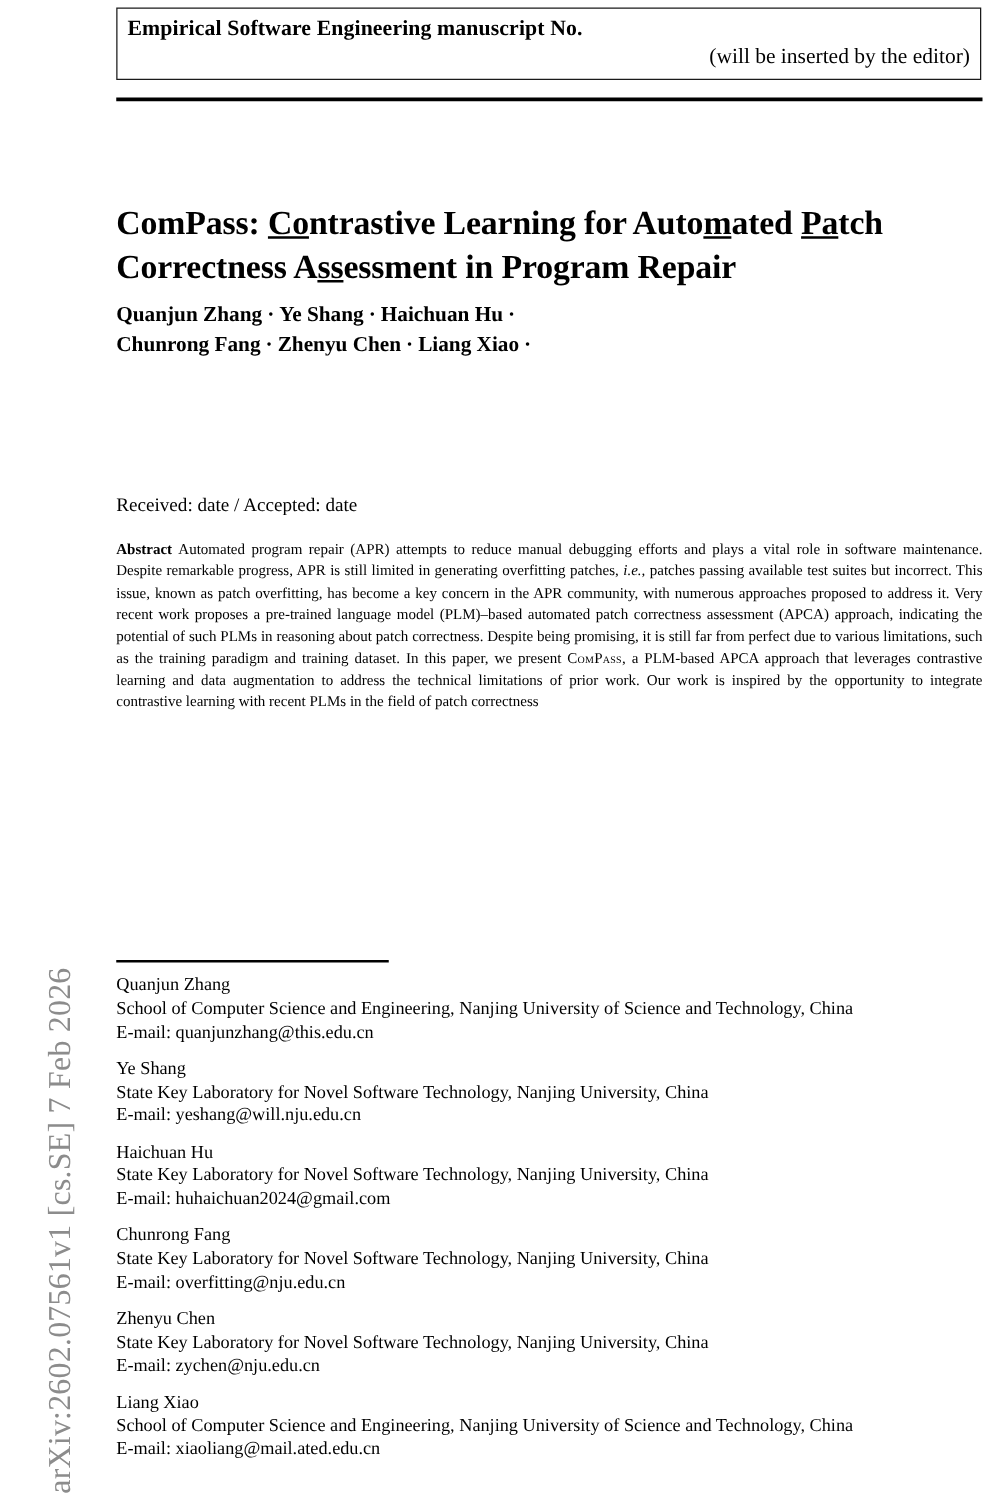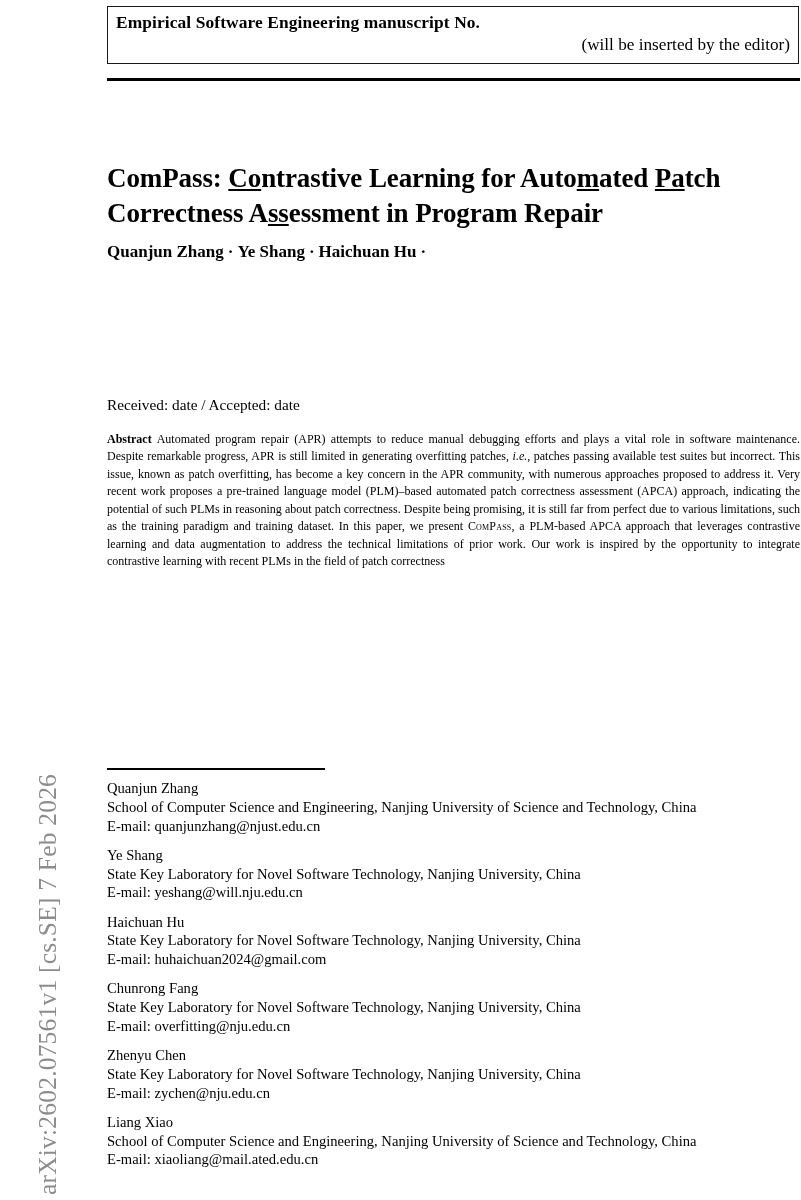--- a/index.html
+++ b/index.html
@@ -35,21 +35,21 @@
     font-family: "Liberation Serif", "DejaVu Serif", serif;
     font-size: 25.5px;
     letter-spacing: 0.2px;
     color: #8c8c8c;
     white-space: nowrap;
   }
 
   
   #page-column {
     position: absolute;
-    left: 107px;
+    left: 93px;
     top: 0;
     width: 694px;
     height: 964px;
   }
 
   
   #journal-box {
     position: absolute;
     left: 0;
     top: 6px;
@@ -177,33 +177,34 @@
     <div class="jb-line1">Empirical Software Engineering manuscript No.</div>
     <div class="jb-line2">(will be inserted by the editor)</div>
   </div>
 
   <div id="header-rule"></div>
 
   <h1 id="paper-title"><span><span>ComPass: </span><u>Co</u><span>ntrastive Learning for Auto</span><u>m</u><span>ated </span><u>Pa</u><span>tch</span></span><br><span><span>Correctness A</span><u>ss</u><span>essment in Program Repair</span></span></h1>
 
   <div id="author-list">
     <div><span>Quanjun Zhang</span><span class="sep">·</span><span>Ye Shang</span><span class="sep">·</span><span>Haichuan Hu</span><span class="sep">·</span></div>
+    <div><span>Chunrong Fang</span><span class="sep">·</span><span>Zhenyu Chen</span><span class="sep">·</span><span>Liang Xiao</span><span class="sep">·</span></div>
   </div>
 
   <div id="received-line">Received: date / Accepted: date</div>
 
   <div id="abstract"><span class="abstract-label">Abstract</span><span>Automated program repair (APR) attempts to reduce manual debugging efforts and plays a vital role in software maintenance. Despite remarkable progress, APR is still limited in generating overfitting patches, </span><i>i.e.,</i><span> patches passing available test suites but incorrect. This issue, known as patch overfitting, has become a key concern in the APR community, with numerous approaches proposed to address it. Very recent work proposes a pre-trained language model (PLM)–based automated patch correctness assessment (APCA) approach, indicating the potential of such PLMs in reasoning about patch correctness. Despite being promising, it is still far from perfect due to various limitations, such as the training paradigm and training dataset. In this paper, we present </span><span class="smallcaps">ComPass</span><span>, a PLM-based APCA approach that leverages contrastive learning and data augmentation to address the technical limitations of prior work. Our work is inspired by the opportunity to integrate contrastive learning with recent PLMs in the field of patch correctness</span></div>
 
   <div id="footnote-rule"></div>
 
   <div id="affiliations">
     <div class="aff-block">
       <span class="aff-name">Quanjun Zhang</span>
       <span class="aff-org">School of Computer Science and Engineering, Nanjing University of Science and Technology, China</span>
-      <span class="aff-email">E-mail: quanjunzhang@njust.edu.cn</span>
+      <span class="aff-email">E-mail: quanjunzhang@this.edu.cn</span>
     </div>
     <div class="aff-block">
       <span class="aff-name">Ye Shang</span>
       <span class="aff-org">State Key Laboratory for Novel Software Technology, Nanjing University, China</span>
       <span class="aff-email">E-mail: yeshang@will.nju.edu.cn</span>
     </div>
     <div class="aff-block">
       <span class="aff-name">Haichuan Hu</span>
       <span class="aff-org">State Key Laboratory for Novel Software Technology, Nanjing University, China</span>
       <span class="aff-email">E-mail: huhaichuan2024@gmail.com</span>

